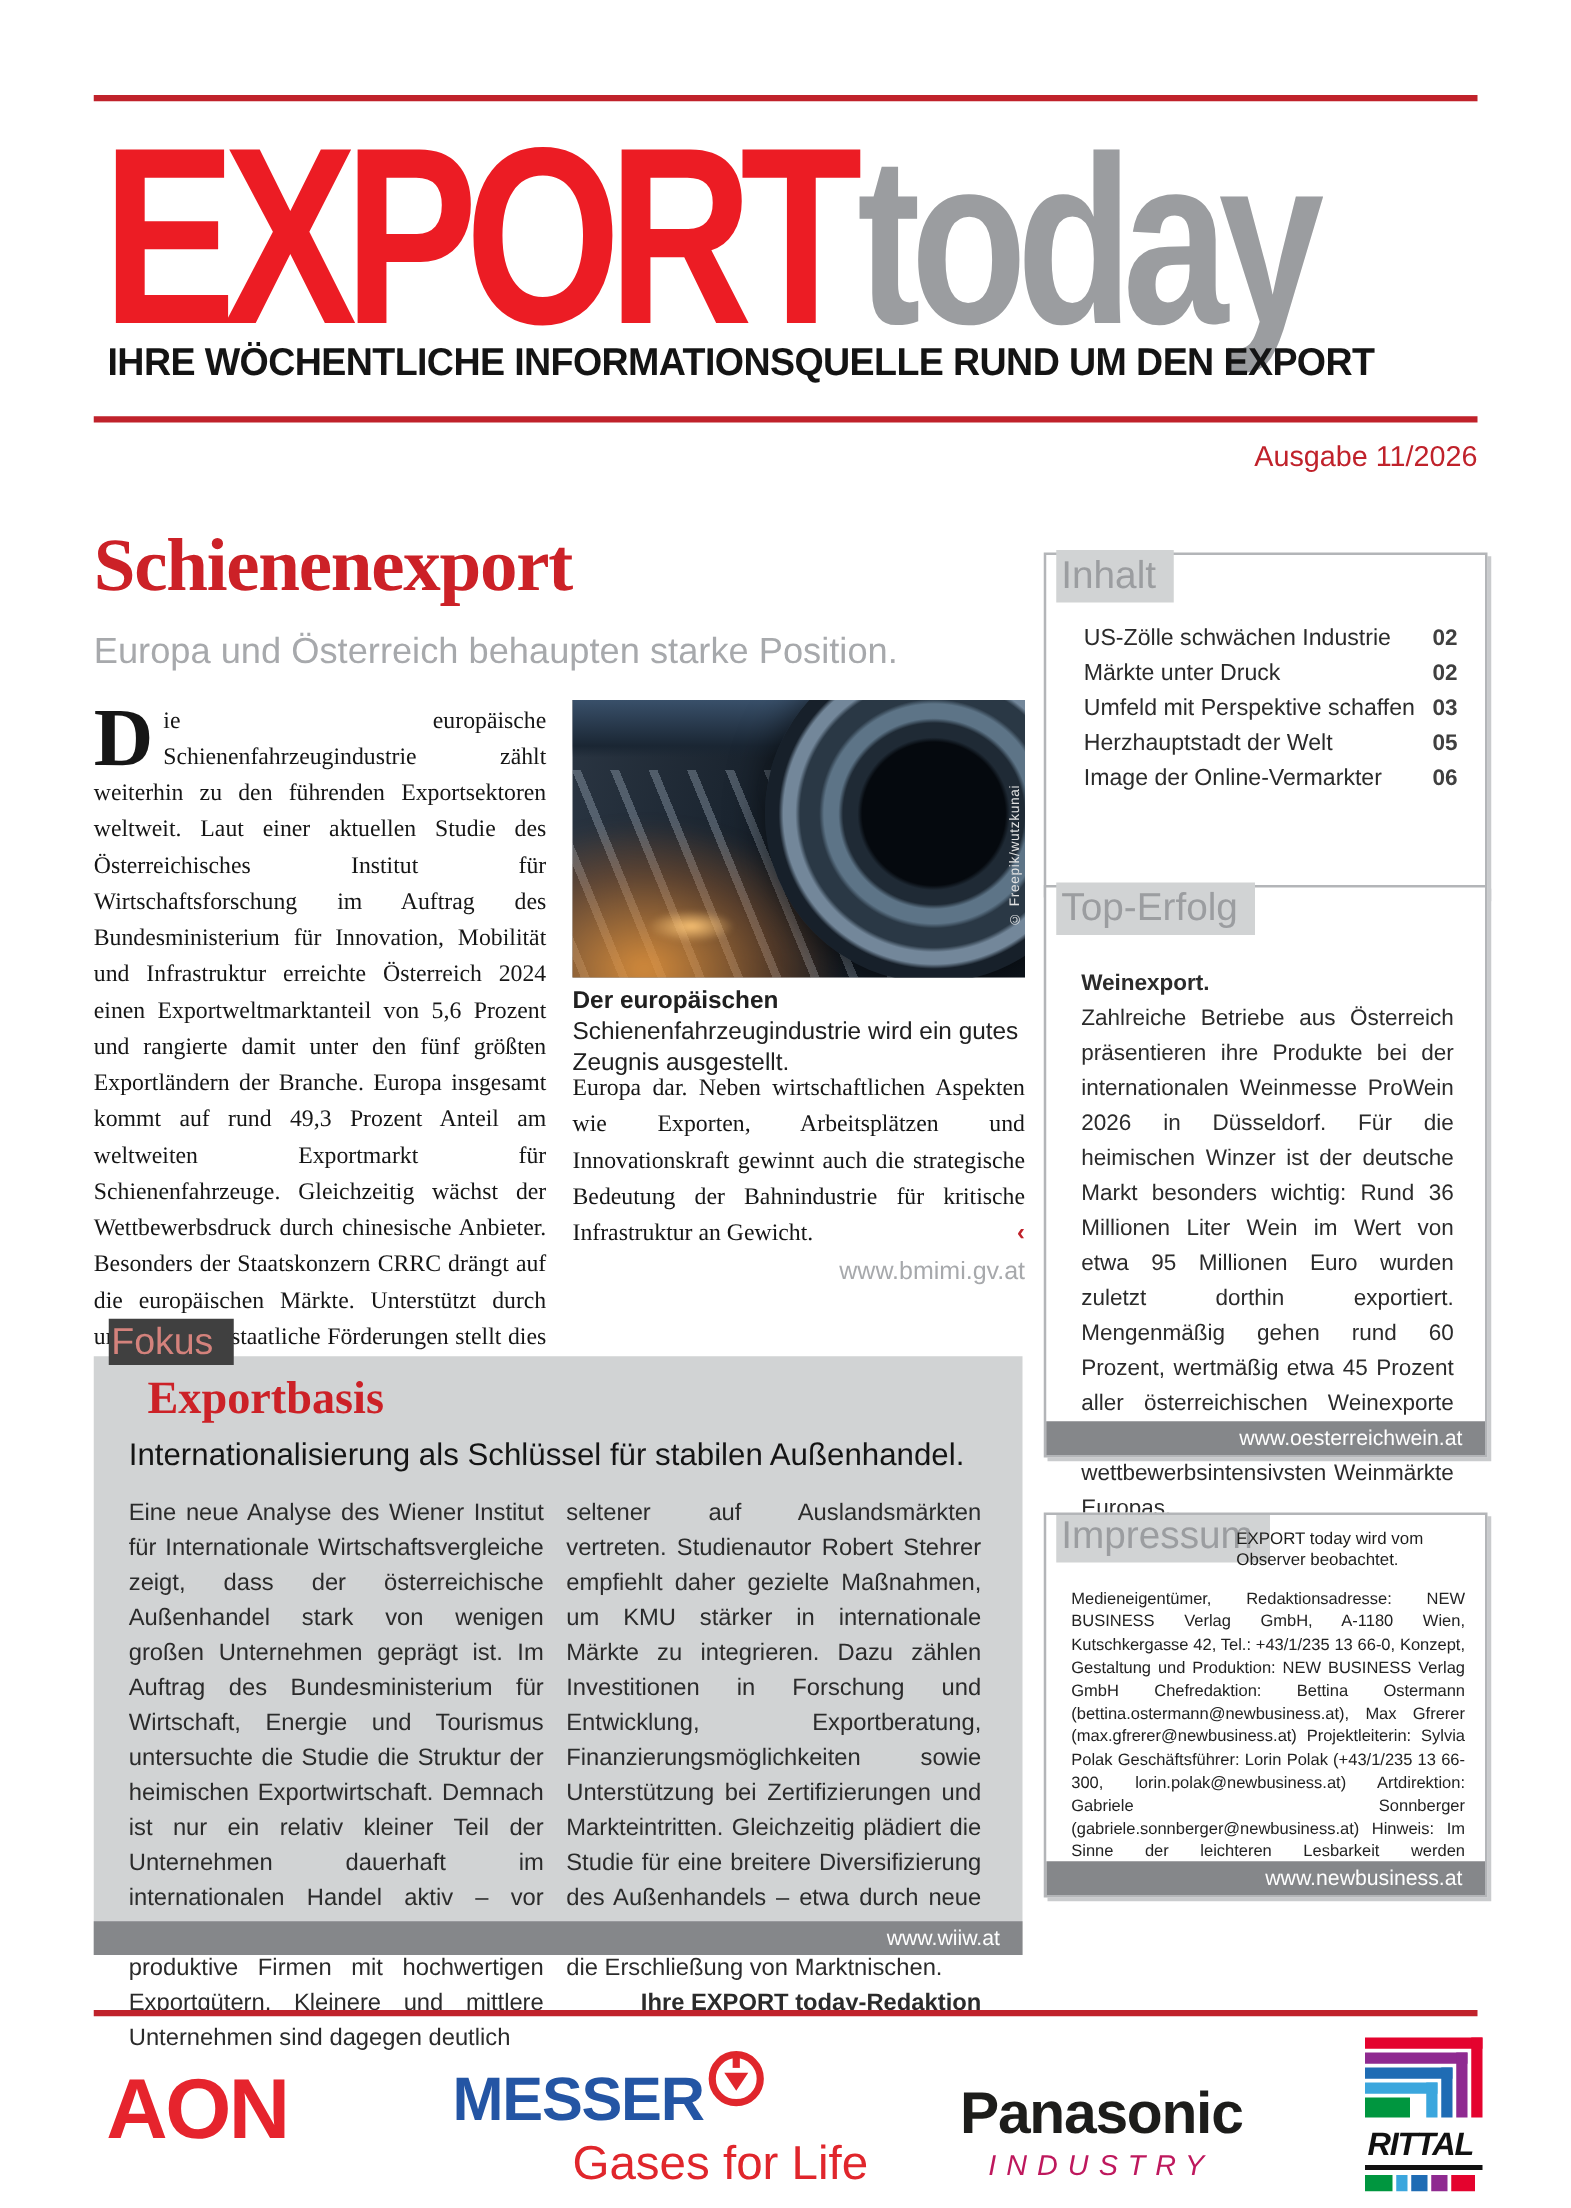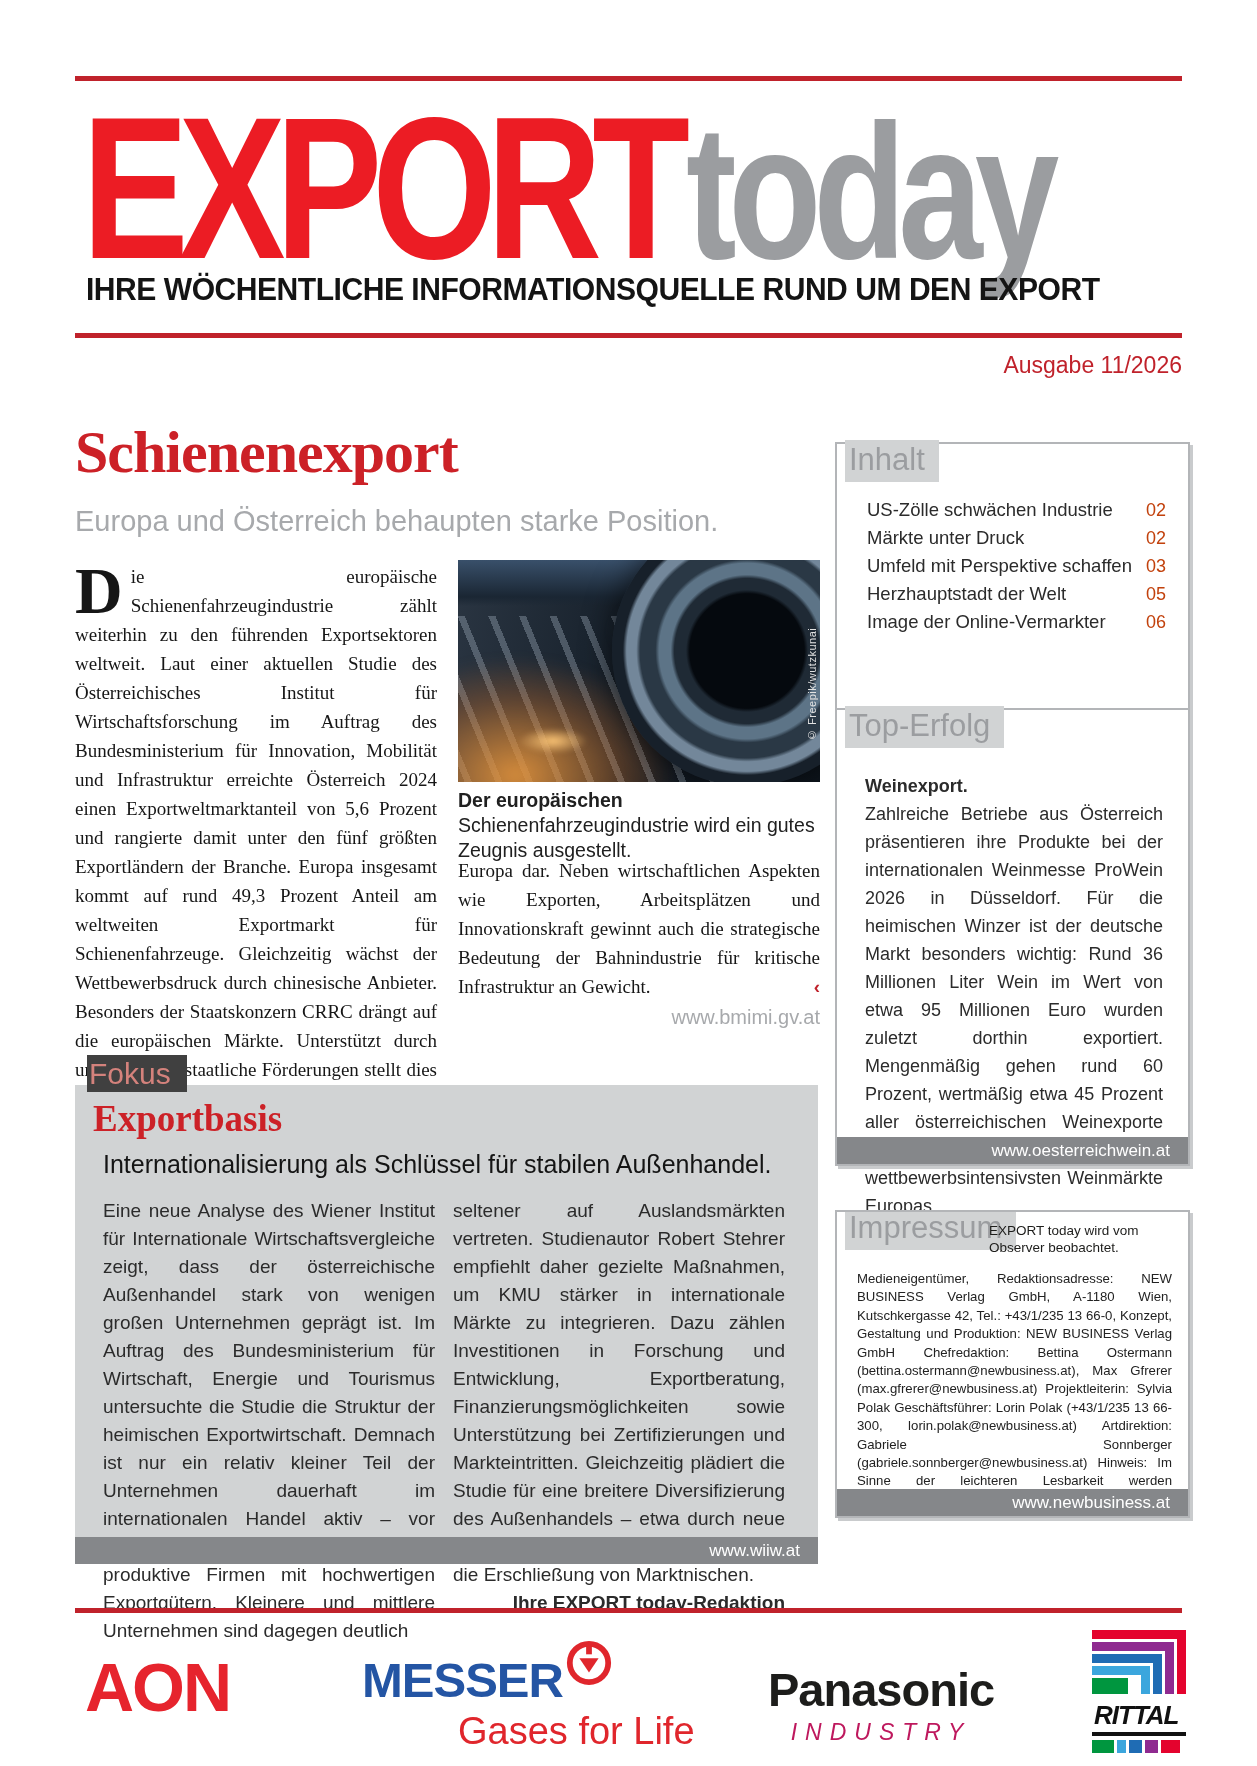--- a/index.html
+++ b/index.html
@@ -57,37 +57,37 @@
 
   
   .box{position:absolute;left:835px;width:355px;background:#fff;border:2px solid #b3b5b8;
        box-shadow:3px 3px 0 #c9cbcd;box-sizing:border-box;}
   .chip{position:absolute;top:-4px;left:8px;background:#d1d3d4;color:#9b9da0;
         font-size:31px;line-height:1.15;padding:2px 14px 4px 4px;}
   .inhalt-box{top:442px;height:276px;}
   .toc{padding:52px 22px 0 30px;}
   .toc-row{display:flex;justify-content:space-between;align-items:baseline;
            font-size:18.5px;line-height:27px;color:#2b2b2b;}
-  .toc-page{font-weight:400;font-size:18px;color:#c2410c;margin-left:14px;}
+  .toc-page{font-weight:700;font-size:18px;color:#404040;margin-left:14px;}
   .toperfolg-box{top:708px;height:458px;}
   .box-body{padding:62px 25px 0 28px;font-size:18px;line-height:28px;color:#2b2b2b;text-align:justify;}
   .lead-bold{font-weight:700;text-align:left;}
   .urlbar{position:absolute;left:0;right:0;bottom:0;height:27px;background:#85878a;color:#fff;
           font-size:17px;line-height:27px;text-align:right;padding-right:18px;padding-left:11px;}
   .impressum-box{top:1210px;height:308px;overflow:hidden;}
   .imp-note{position:absolute;top:10px;right:14px;width:185px;font-size:13.5px;line-height:17px;
             color:#1d1d1b;}
   .imp-body{position:absolute;top:58px;left:20px;right:16px;font-size:13.2px;line-height:18.4px;
             text-align:justify;color:#222;}
 
   
   .fokus-panel{position:absolute;left:75px;top:1085px;width:743px;height:479px;background:#d1d3d4;}
   .kicker{position:absolute;top:-30px;left:12px;background:#404040;color:#d4827c;
           font-size:30px;line-height:1.1;padding:2px 16px 2px 2px;}
-  .fokus-title{margin:12px 0 0 18px;font-family:"Liberation Serif",serif;font-weight:700;
+  .fokus-title{margin:12px 0 0 43px;font-family:"Liberation Serif",serif;font-weight:700;
                font-size:37px;color:#cc2127;}
   .fokus-sub{margin:10px 0 0 28px;font-size:25px;color:#141414;}
   .fokus-col{position:absolute;top:112px;width:332px;font-size:19px;line-height:28px;
              text-align:justify;color:#2b2b2b;}
   .fokus-col1{left:28px;}
   .fokus-col2{left:378px;}
   .signoff{font-weight:700;text-align:right;}
   .fokus-bar{height:27px;}
 
   

